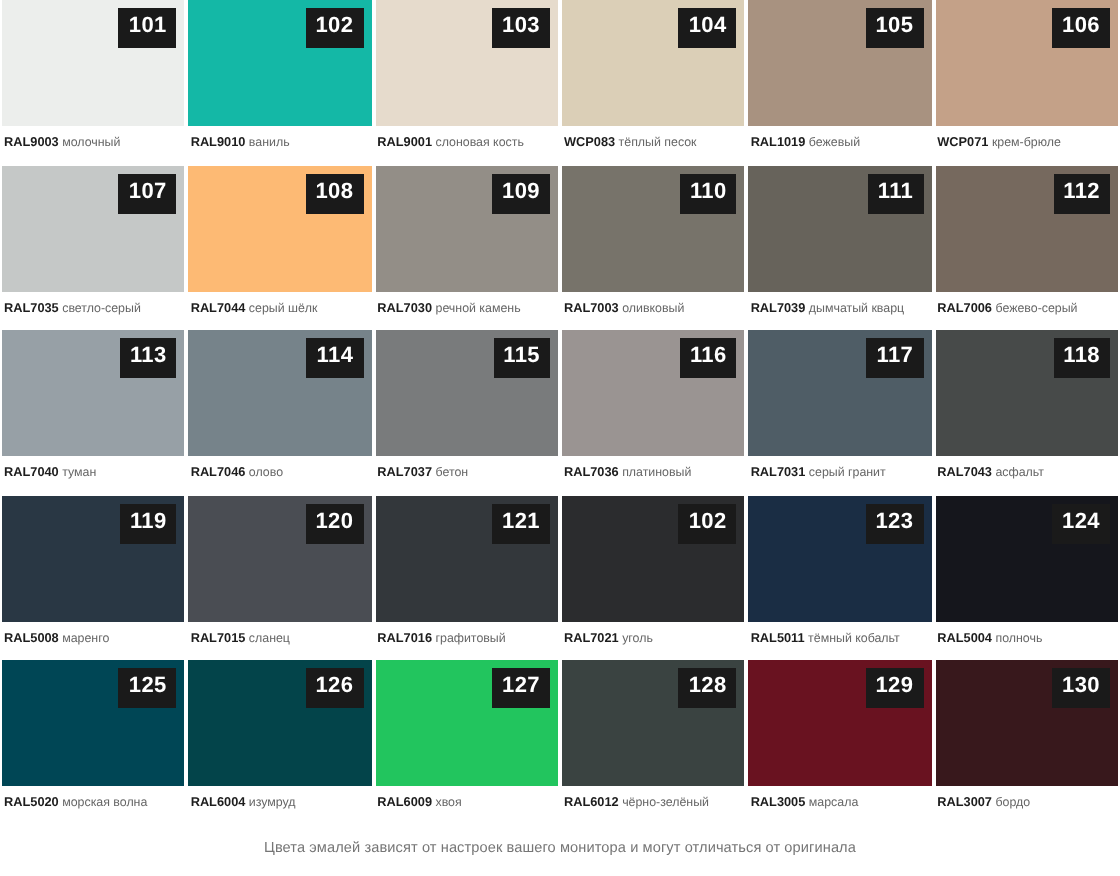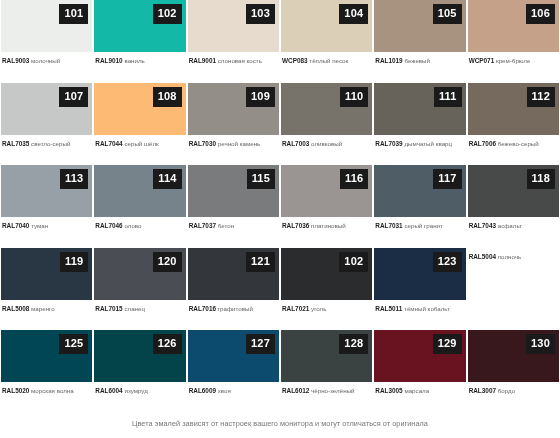--- a/index.html
+++ b/index.html
@@ -35,21 +35,21 @@
     width: 93.33px;
     height: 82.5px;
     box-sizing: border-box;
     display: flex;
     flex-direction: column;
     position: relative;
     padding: 0 1px;
   }
   .swatch {
     position: relative;
-    height: 52px;
+    height: 63px;
     width: 100%;
     box-sizing: border-box;
   }
   .badge {
     position: absolute;
     top: 4px;
     right: 4px;
     background: #1a1a1a;
     color: #ffffff;
     font-size: 11px;
@@ -236,38 +236,41 @@
           </div>
           <div class="caption"><span class="code">RAL7021</span> <span class="cname">уголь</span></div>
         </div>
         <div class="cell">
           <div class="swatch" style="background-color: rgb(26, 45, 68);">
             <div class="badge">123</div>
           </div>
           <div class="caption"><span class="code">RAL5011</span> <span class="cname">тёмный кобальт</span></div>
         </div>
         <div class="cell">
+          <div class="swatch" style="background-color: rgb(21, 22, 28);">
+            <div class="badge">124</div>
+          </div>
           <div class="caption"><span class="code">RAL5004</span> <span class="cname">полночь</span></div>
         </div>
       </div>
       <div class="row">
         <div class="cell">
           <div class="swatch" style="background-color: rgb(0, 70, 85);">
             <div class="badge">125</div>
           </div>
           <div class="caption"><span class="code">RAL5020</span> <span class="cname">морская волна</span></div>
         </div>
         <div class="cell">
           <div class="swatch" style="background-color: rgb(3, 68, 74);">
             <div class="badge">126</div>
           </div>
           <div class="caption"><span class="code">RAL6004</span> <span class="cname">изумруд</span></div>
         </div>
         <div class="cell">
-          <div class="swatch" style="background-color: #0c4a6e; padding-left: 20px;">
+          <div class="swatch" style="background-color: #22c55e; padding-left: 20px;">
             <div class="badge">127</div>
           </div>
           <div class="caption"><span class="code">RAL6009</span> <span class="cname">хвоя</span></div>
         </div>
         <div class="cell">
           <div class="swatch" style="background-color: rgb(58, 67, 65);">
             <div class="badge">128</div>
           </div>
           <div class="caption"><span class="code">RAL6012</span> <span class="cname">чёрно-зелёный</span></div>
         </div>

